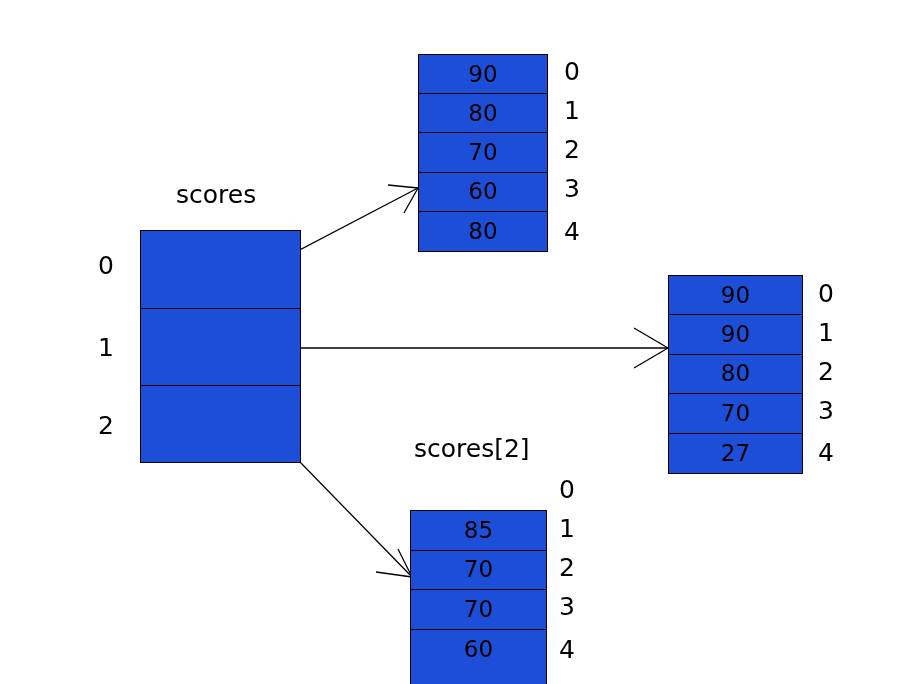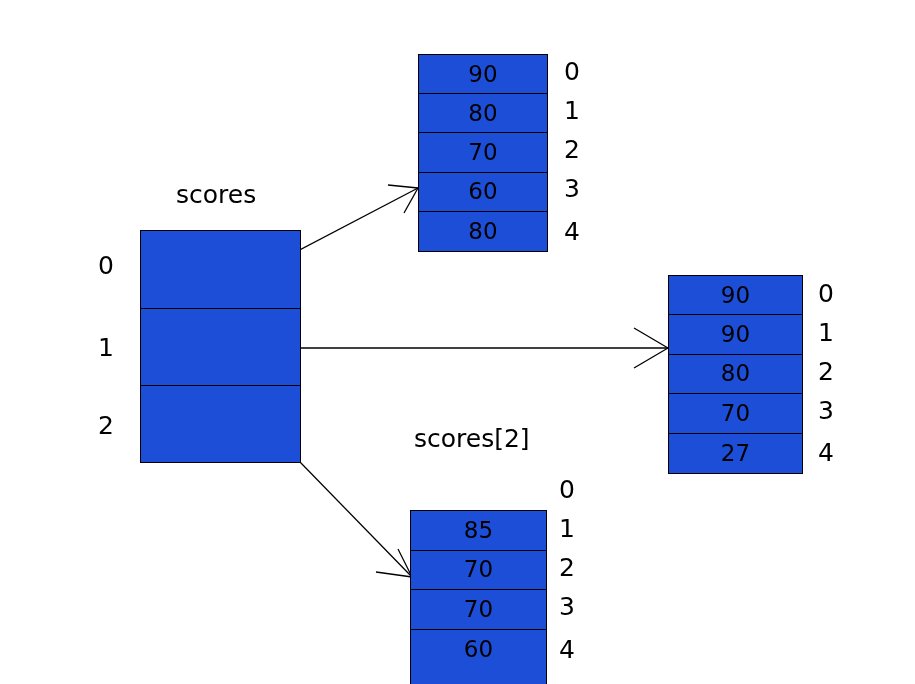--- a/index.html
+++ b/index.html
@@ -104,21 +104,21 @@
 
   
   #scores2-box {
     left: 410px;
     top: 470px;
     width: 137px;
     height: 200px;
     margin-top: 40px;
   }
   #scores2-box .cell { height: 39.6px; }
-  #scores2-caption { left: 414px; top: 426px; }
+  #scores2-caption { left: 414px; top: 436px; }
 </style>
 </head>
 <body>
 
 <div id="canvas">
 
   <svg id="arrow-layer" viewBox="0 0 915 684" xmlns="http://www.w3.org/2000/svg">
 
     <g>
       <line x1="248" y1="277" x2="418" y2="188"></line>

